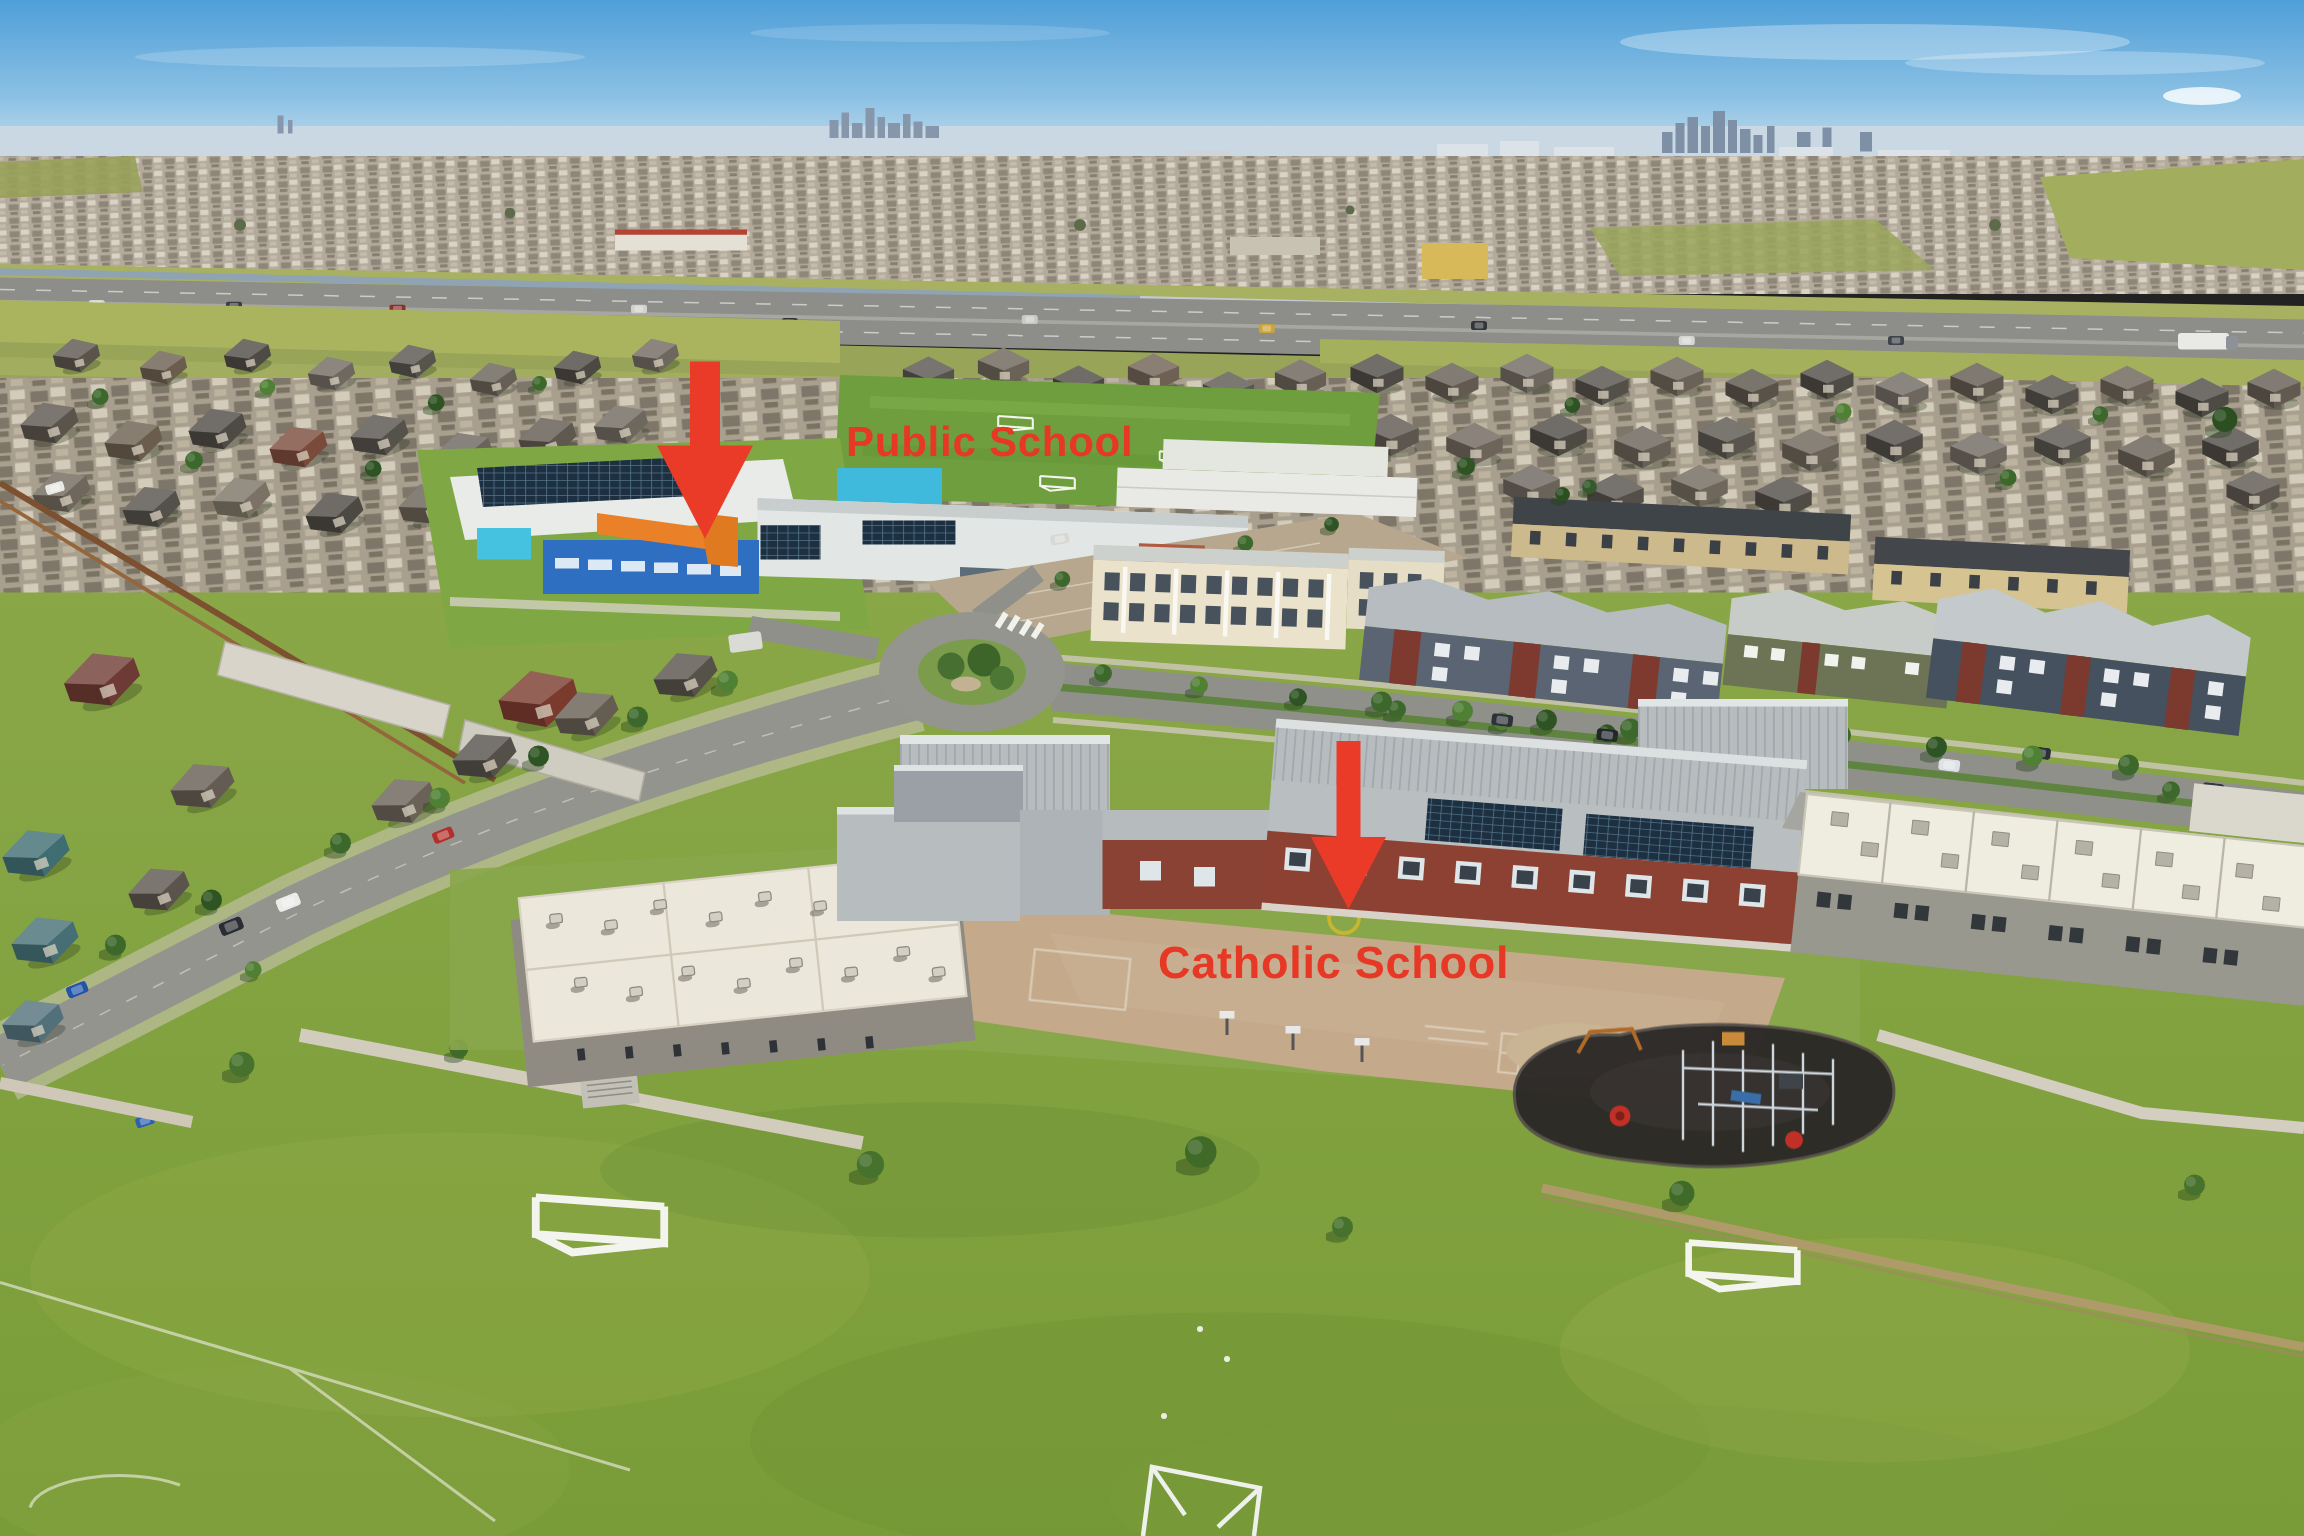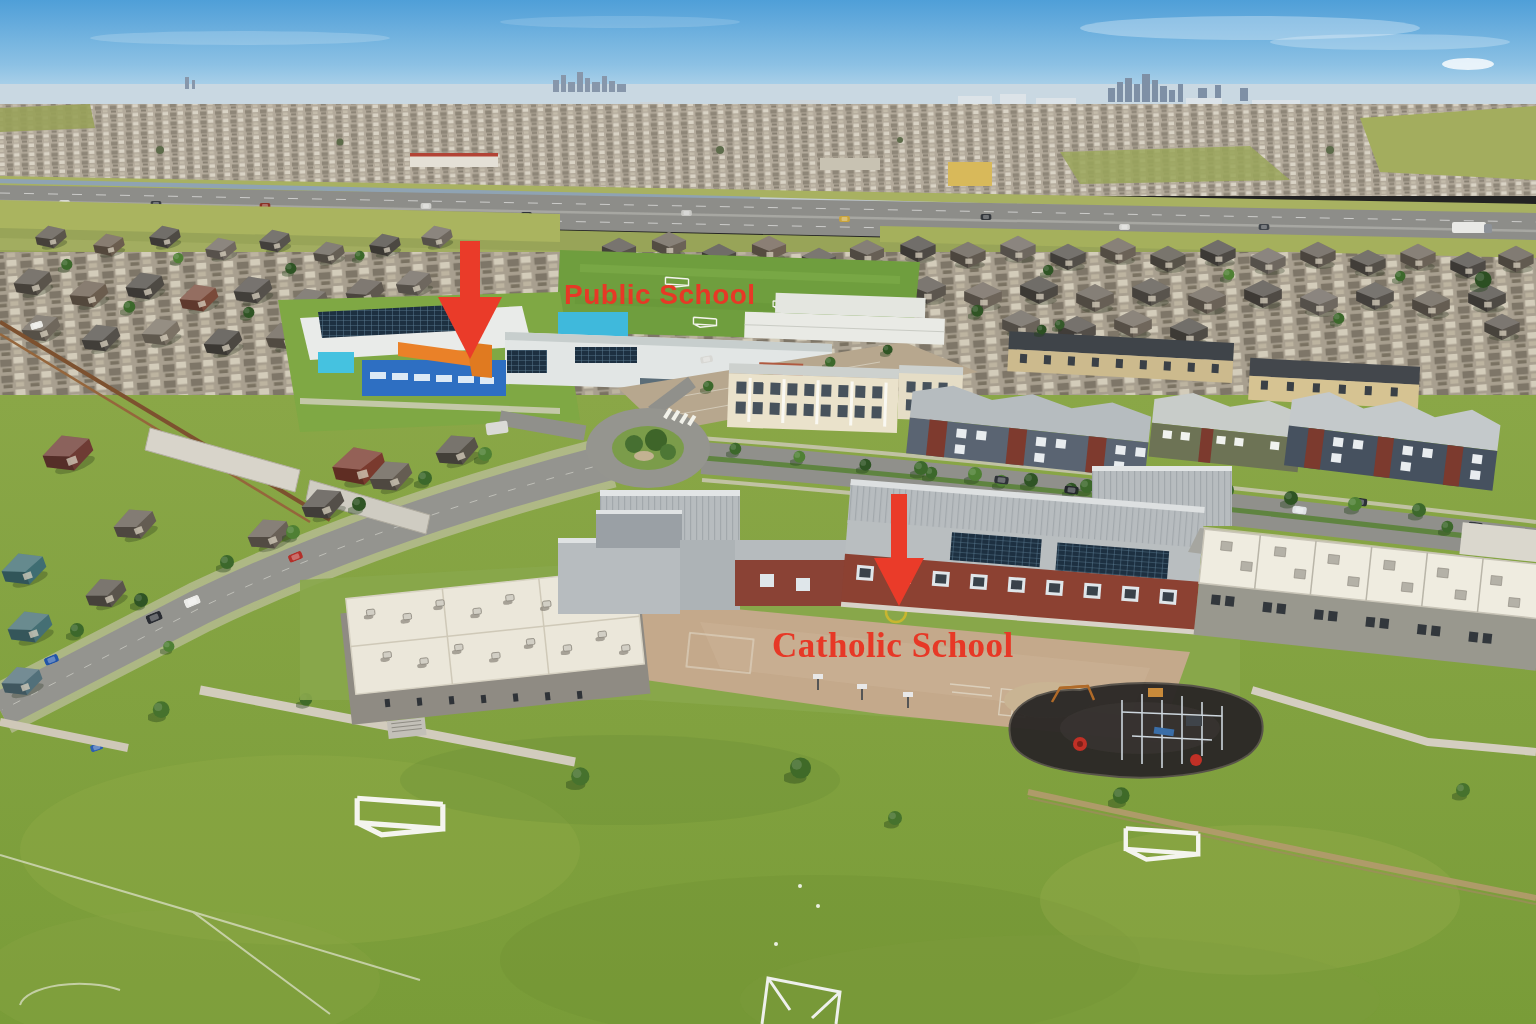--- a/index.html
+++ b/index.html
@@ -11,21 +11,21 @@
   .anno .head{position:absolute;width:0;height:0;}
   .anno .lbl{position:absolute;font-weight:800;color:#e73826;white-space:nowrap;
              letter-spacing:.5px;}
   #anno-public .shaft{left:460px;top:241px;width:20px;height:58px;}
   #anno-public .head{left:438px;top:297px;border-left:32px solid transparent;
       border-right:32px solid transparent;border-top:62px solid #ea3b29;}
   #anno-public .lbl{left:523px;top:279px;font-size:28px;margin-left:41px;}
   #anno-catholic .shaft{left:891px;top:494px;width:16px;height:66px;}
   #anno-catholic .head{left:874px;top:558px;border-left:25px solid transparent;
       border-right:25px solid transparent;border-top:48px solid #ea3b29;}
-  #anno-catholic .lbl{left:772px;top:626px;font-size:35px;font-family:Liberation Serif, serif;}
+  #anno-catholic .lbl{left:772px;top:626px;font-size:30px;}
 </style>
 </head>
 <body>
 
 <div id="stage">
 <svg id="scene" width="1536" height="1024" viewBox="0 0 1536 1024">
 <defs>
   <linearGradient id="skyg" x1="0" y1="0" x2="0" y2="1">
     <stop offset="0" stop-color="#4f9fd8"></stop>
           <stop offset=".55" stop-color="#8cc1e4"></stop>

